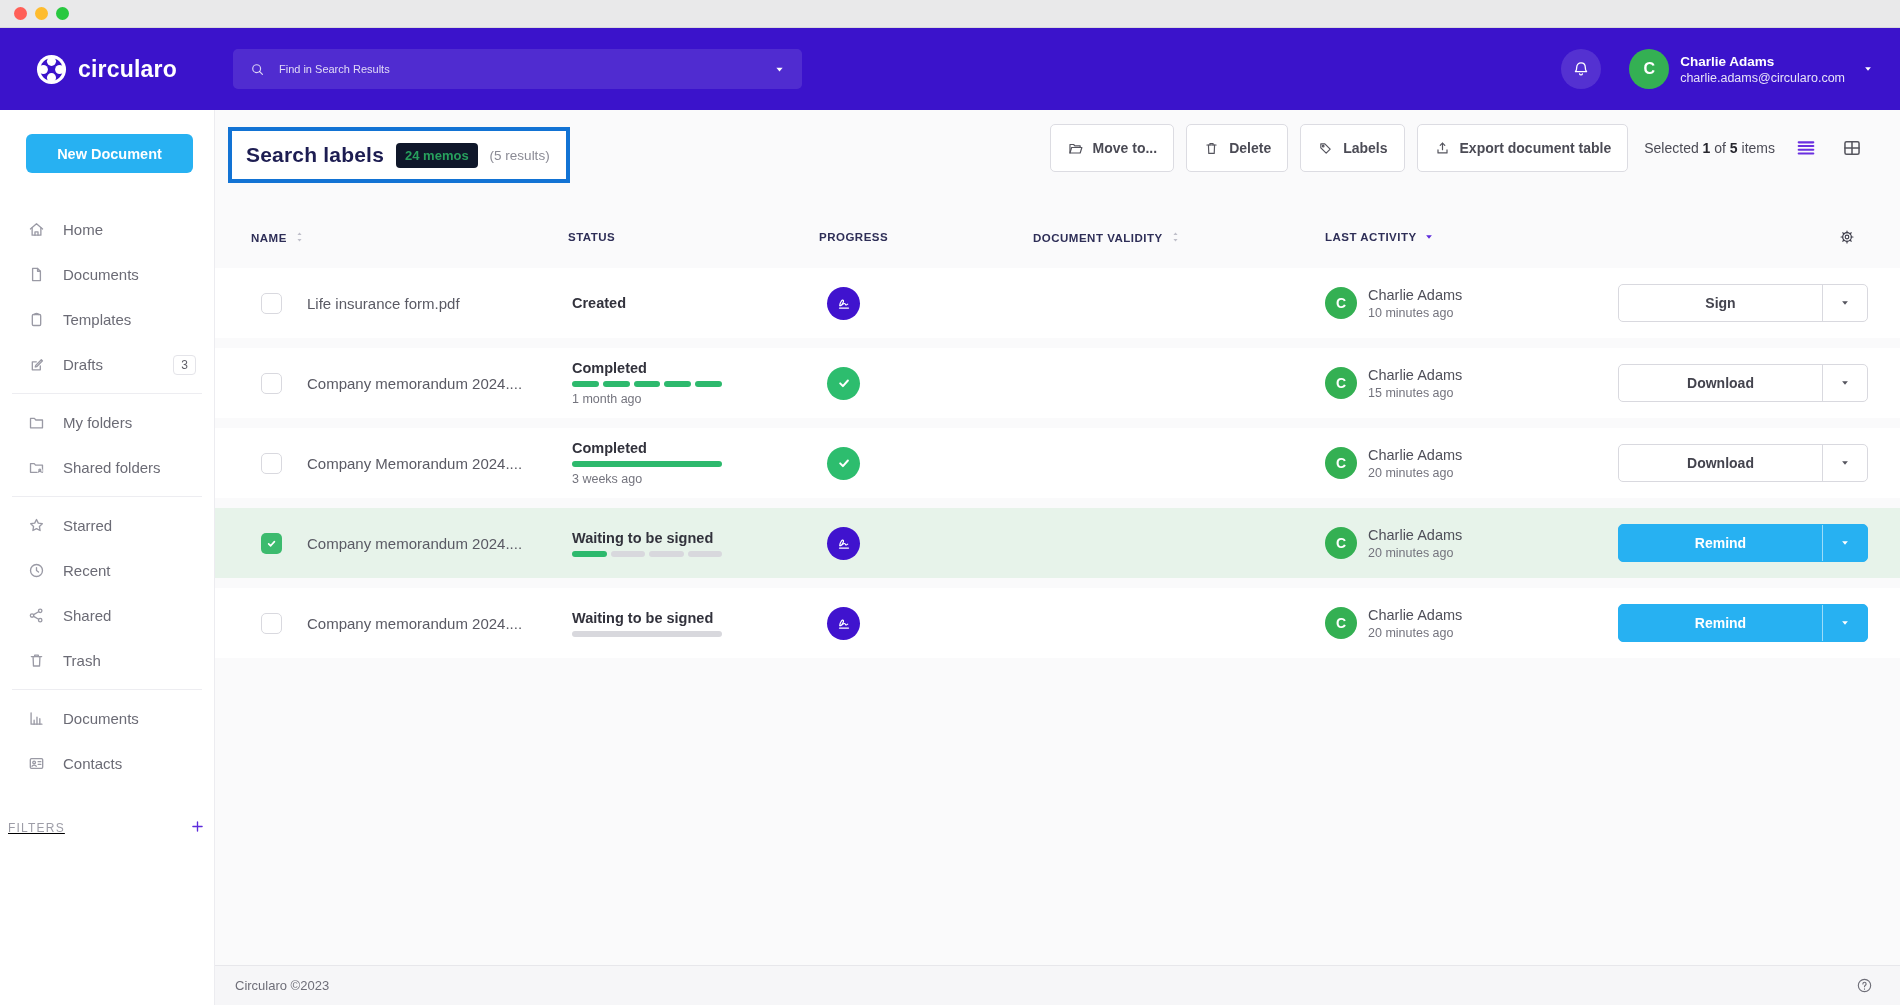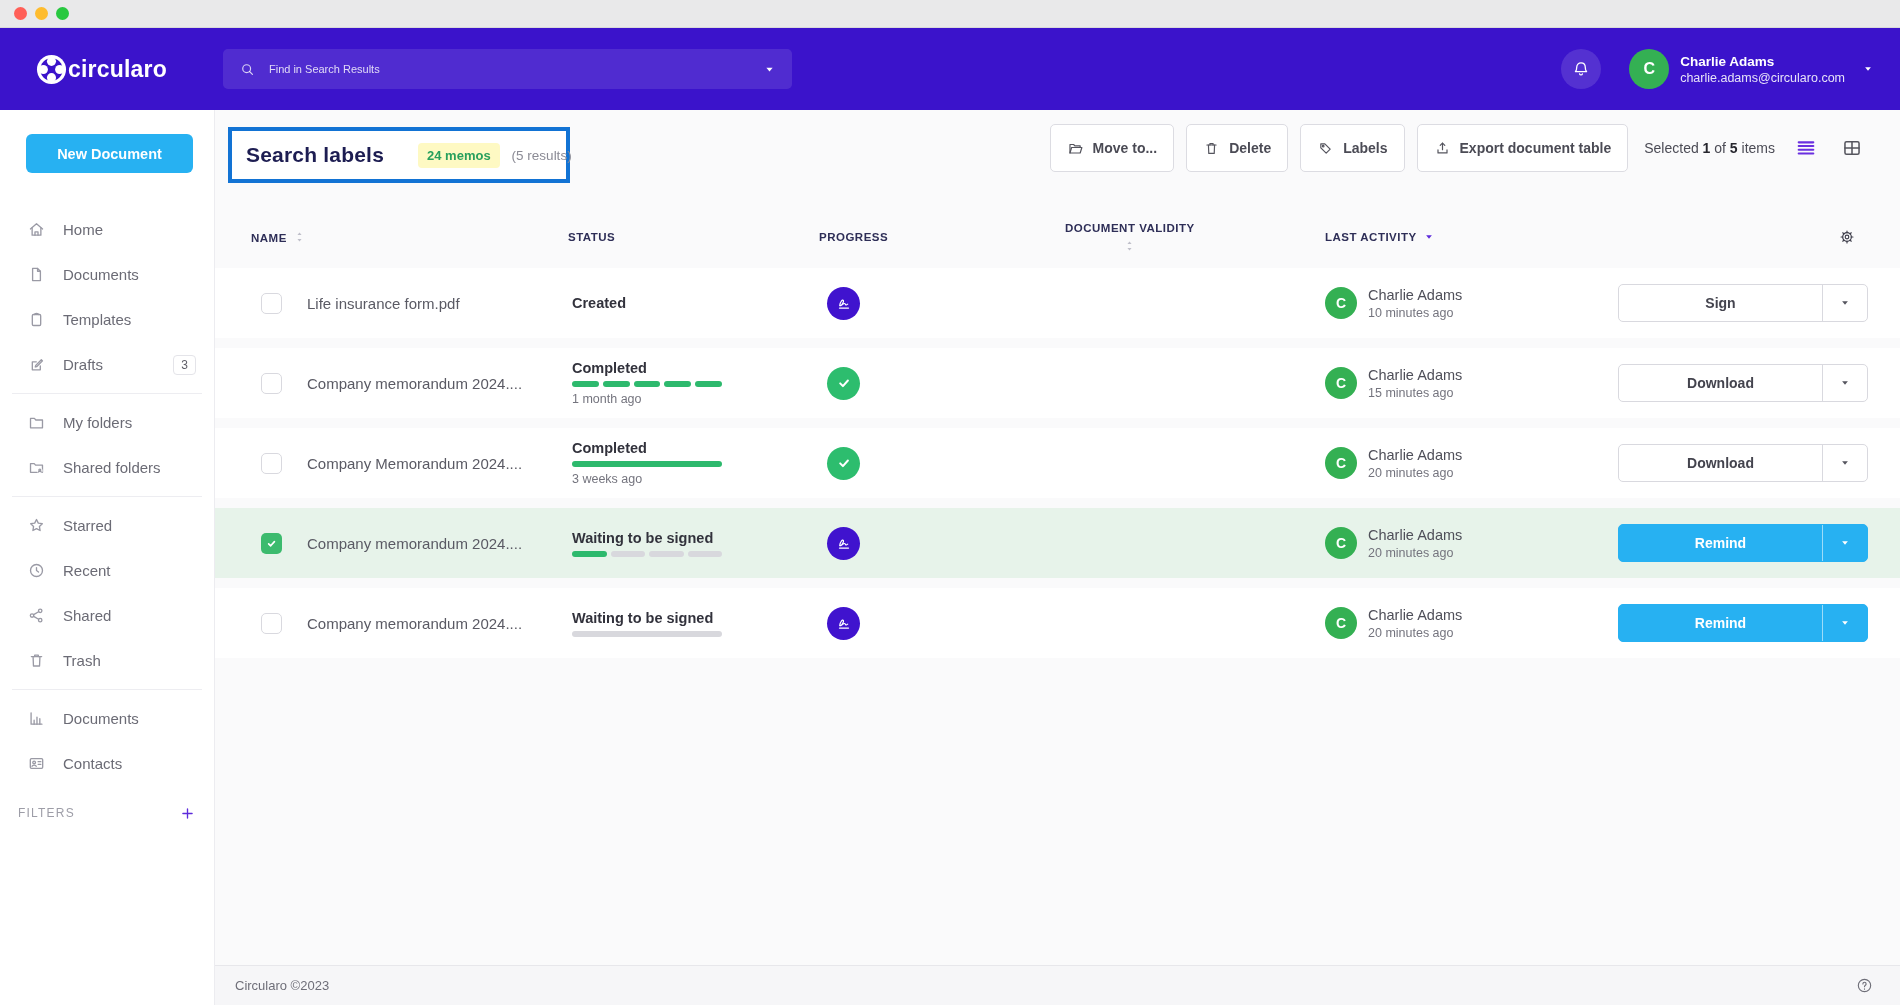--- a/index.html
+++ b/index.html
@@ -6,21 +6,21 @@
   *{box-sizing:border-box;}
   .app{width:1900px;height:1005px;overflow:hidden;display:flex;flex-direction:column;background:#fafafb;}
 
   
   .titlebar{height:28px;background:#e9e9ea;border-bottom:1px solid #d8d8da;display:flex;align-items:center;padding-left:14px;gap:8px;flex:none;}
   .tl{width:13px;height:13px;border-radius:50%;display:inline-block;}
   .tl.red{background:#ff5f57;}.tl.yellow{background:#febc2e;}.tl.green{background:#28c840;}
 
   
   .topbar{height:82px;background:#3b13cb;display:flex;align-items:center;padding:0 26px 0 36px;flex:none;}
-  .brand{display:flex;align-items:center;gap:1px;justify-content:space-between;}
+  .brand{display:flex;align-items:center;gap:11px;justify-content:space-between;}
   .brand-icon{width:31px;height:31px;display:inline-flex;}
   .brand-icon svg{width:100%;height:100%;}
   .brand-name{color:#fff;font-size:23px;font-weight:bold;letter-spacing:.2px;}
   .searchbox{margin-left:56px;width:569px;height:40px;background:rgba(255,255,255,.11);border-radius:5px;display:flex;align-items:center;padding:0 16px;gap:13px;cursor:text;}
   .icon{display:inline-flex;}
   .icon svg{width:100%;height:100%;}
   .s-icon{width:17px;height:17px;color:rgba(255,255,255,.78);}
   .s-placeholder{color:rgba(255,255,255,.82);font-size:11px;}
   .s-caret{margin-left:auto;width:13px;height:13px;color:#fff;cursor:pointer;}
   .top-right{margin-left:auto;display:flex;align-items:center;gap:28px;}
@@ -38,30 +38,30 @@
 
   
   .sidebar{width:215px;flex:none;background:#fff;border-right:1px solid #ececf0;display:flex;flex-direction:column;padding-top:24px;}
   .new-doc{margin:0 22px 0 26px;width:167px;height:39px;background:#27b1f2;color:#fff;font-family:"Liberation Sans",sans-serif;font-size:14.5px;font-weight:bold;border:none;border-radius:6px;cursor:pointer;}
   .side-nav{margin-top:34px;}
   .side-item{height:45px;display:flex;align-items:center;padding:0 18px 0 27px;gap:17px;cursor:pointer;}
   .side-ico{width:19px;height:19px;color:#9a9aa5;flex:none;}
   .side-label{font-size:15px;color:#6b6b75;font-weight:500;}
   .side-badge{margin-left:auto;border:1px solid #e4e4e9;border-radius:4px;font-size:12px;color:#5f5f68;padding:2px 7px;background:#fff;}
   .side-divider{height:1px;background:#ededf1;margin:6px 12px;}
-  .filters-row{margin-top:5px;display:flex;align-items:center;padding:0 18px;height:44px;}
+  .filters-row{margin-top:5px;display:flex;align-items:flex-end;padding:0 8px;height:44px;text-decoration:underline;}
   .filters-label{font-size:12px;letter-spacing:1.2px;color:#9d9da7;}
   .plus-ico{margin-left:auto;width:17px;height:17px;color:#5d2bdb;cursor:pointer;}
 
   
   .content{flex:1;background:#fafafb;display:flex;flex-direction:column;position:relative;min-width:0;}
   .content-top{height:96px;position:relative;flex:none;}
   .title-box{position:absolute;left:13px;top:17px;width:342px;height:56px;border:4px solid #1273d4;background:#fff;display:flex;align-items:center;padding:0 14px;gap:12px;}
   .page-title{margin:0;font-size:21px;font-weight:800;color:#1d1d52;letter-spacing:.2px;white-space:nowrap;}
-  .memo-badge{background:#fef9c3;color:#27a05d;font-size:13px;font-weight:bold;padding:5px 9px;border-radius:4px;white-space:nowrap;margin-left:22px;}
+  .memo-badge{background:#0f172a;color:#27a05d;font-size:13px;font-weight:bold;padding:5px 9px;border-radius:4px;white-space:nowrap;}
   .results{color:#8b8b95;font-size:13.5px;white-space:nowrap;}
   .toolbar{position:absolute;top:18px;right:37px;display:flex;align-items:center;height:40px;}
   .tb-buttons{display:flex;align-items:center;gap:12px;}
   .tb-btn{height:48px;border:1px solid #dcdce2;background:#fff;border-radius:5px;display:flex;align-items:center;gap:9px;padding:0 16px;font-family:"Liberation Sans",sans-serif;font-size:14px;color:#4b4b55;font-weight:600;cursor:pointer;white-space:nowrap;}
   .tb-ico{width:17px;height:17px;color:#55555e;flex:none;}
   .selected-info{font-size:14px;color:#4b4b55;margin:0 14px 0 16px;white-space:nowrap;}
   .selected-info b{color:#26262e;}
   .view-list{width:22px;height:22px;color:#6a2fe0;margin-left:6px;cursor:pointer;}
   .view-grid{width:22px;height:22px;color:#55555e;margin-left:24px;cursor:pointer;}
 
@@ -386,21 +386,21 @@
                 <path d="M10 16.8 6.8 13h6.4z" fill="currentColor" stroke="none"></path>
               </svg>
             </span>
           </div>
           <div class="th-label" style="left: 353px;">
             <span>STATUS</span>
           </div>
           <div class="th-label" style="left: 604px; align-items: flex-end;">
             <span>PROGRESS</span>
           </div>
-          <div class="th-label" style="left: 850px; flex-direction: column;">
+          <div class="th-label" style="left: 818px;">
             <span>DOCUMENT VALIDITY</span>
             <span class="icon sort-ico">
               <svg viewBox="0 0 20 20" fill="none" stroke="currentColor" stroke-width="1.4" stroke-linecap="round" stroke-linejoin="round">
                 <path d="M10 3.2 13.2 7H6.8z" fill="currentColor" stroke="none"></path>
                 <path d="M10 16.8 6.8 13h6.4z" fill="currentColor" stroke="none"></path>
               </svg>
             </span>
           </div>
           <div class="th-label" style="left: 1110px;">
             <span>LAST ACTIVITY</span>

